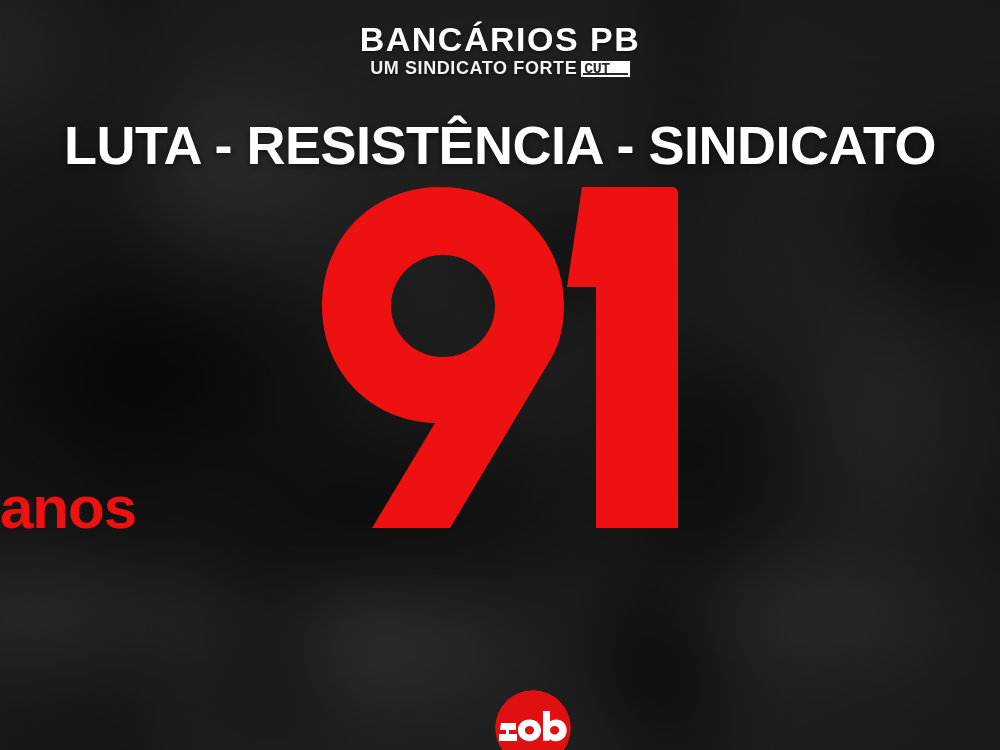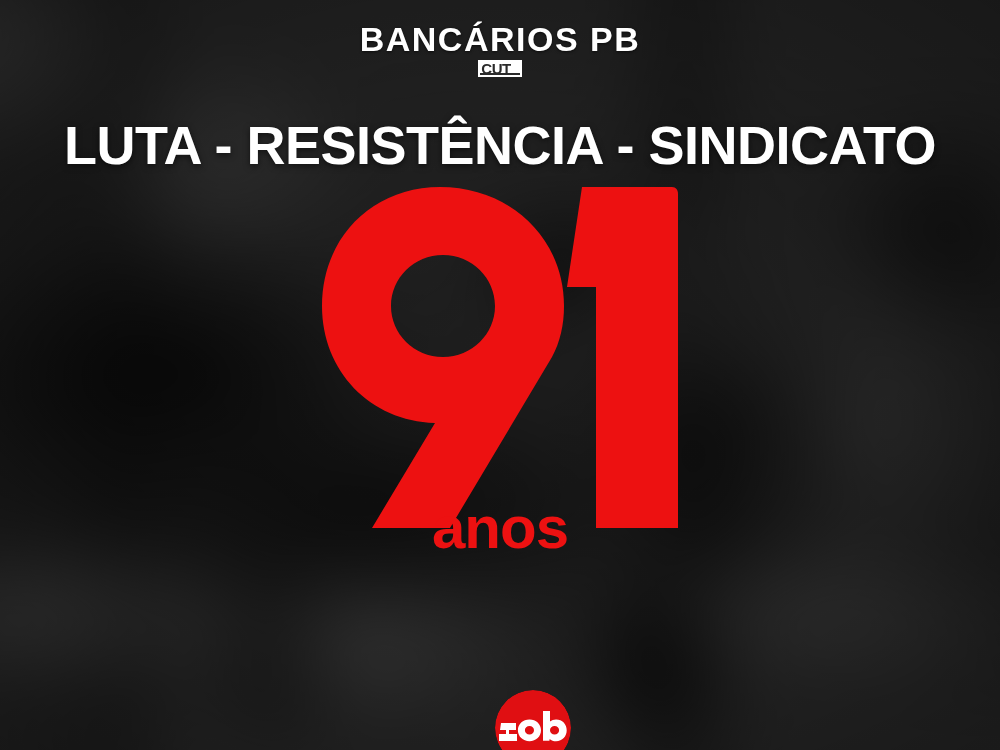--- a/index.html
+++ b/index.html
@@ -100,24 +100,25 @@
     letter-spacing: 0.6px;
     text-shadow: 0 1px 3px rgba(0,0,0,0.6);
   }
   .cut-badge {
     display: inline-block;
     background: #ffffff;
     color: #2a2a2a;
     font-size: 15px;
     font-weight: bold;
     letter-spacing: -0.5px;
-    padding: 1px 11px 0 3px;
+    padding: 1px 20px 0 3px;
     line-height: 1.05;
     position: relative;
     top: 1px;
+    font-family: Liberation Mono, monospace;
   }
   .cut-badge::after {
     content: "";
     position: absolute;
     left: 2px;
     right: 2px;
     bottom: 2px;
     height: 2px;
     background: #2a2a2a;
   }
@@ -147,23 +148,23 @@
     width: 100%;
     height: 360px;
   }
   .anniversary svg {
     display: block;
     margin: 0 auto;
   }
   .anos-word {
     position: absolute;
     left: 0;
-    top: 498px;
-    width: 100%;
-    text-align: center;
+    top: 478px;
+    width: 100%;
+    text-align: left;
     font-size: 60px;
     font-weight: bold;
     letter-spacing: -1px;
     line-height: 1;
     user-select: none;
   }
 
   
   .greeting {
     position: absolute;
@@ -202,20 +203,21 @@
 <div id="poster">
 
   <div class="bg-layer">
     <div class="bg-base"></div>
     <div class="bg-vignette"></div>
   </div>
 
   <div class="brand">
     <div class="brand-main">BANCÁRIOS PB</div>
     <div class="brand-sub-row">
+      <span class="brand-sub">UM SINDICATO FORTE</span>
       <span class="cut-badge">CUT</span>
     </div>
   </div>
 
   <div class="headline">LUTA - RESISTÊNCIA - SINDICATO</div>
 
   <div class="anniversary">
     <svg width="360" height="345" viewBox="0 0 360 345">
       <g id="anniv-fill" fill="#ED1111">
 

